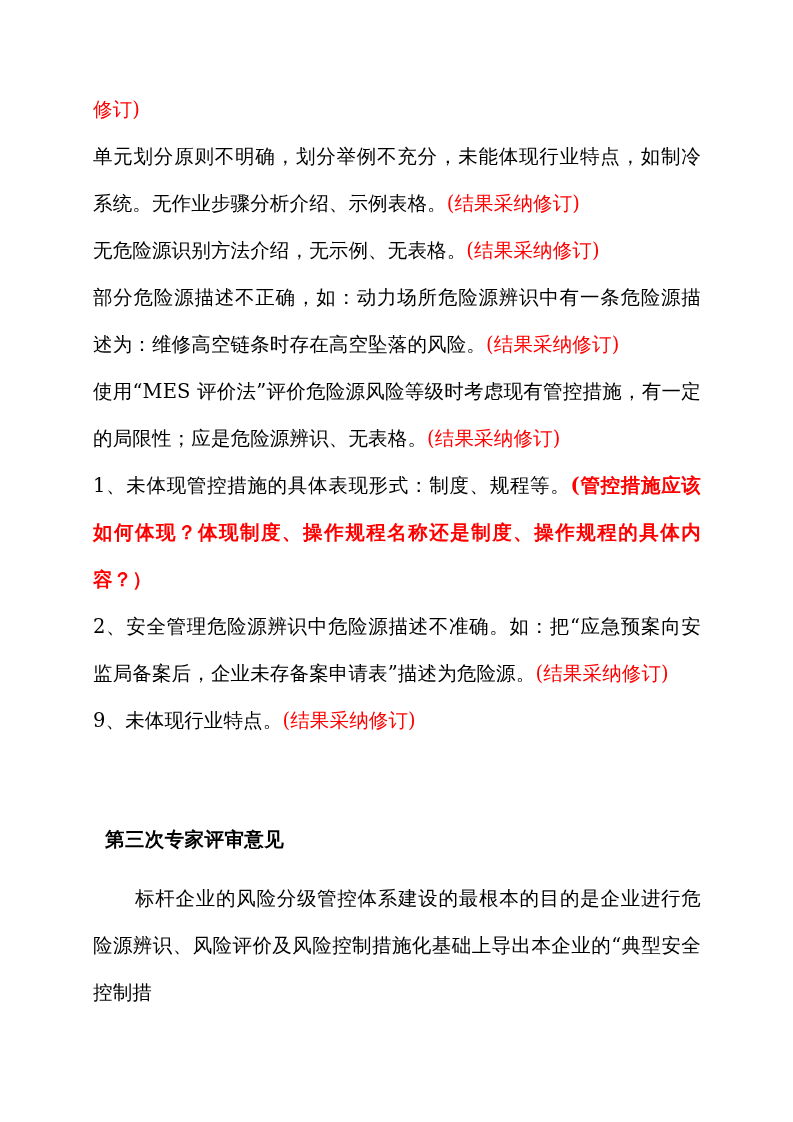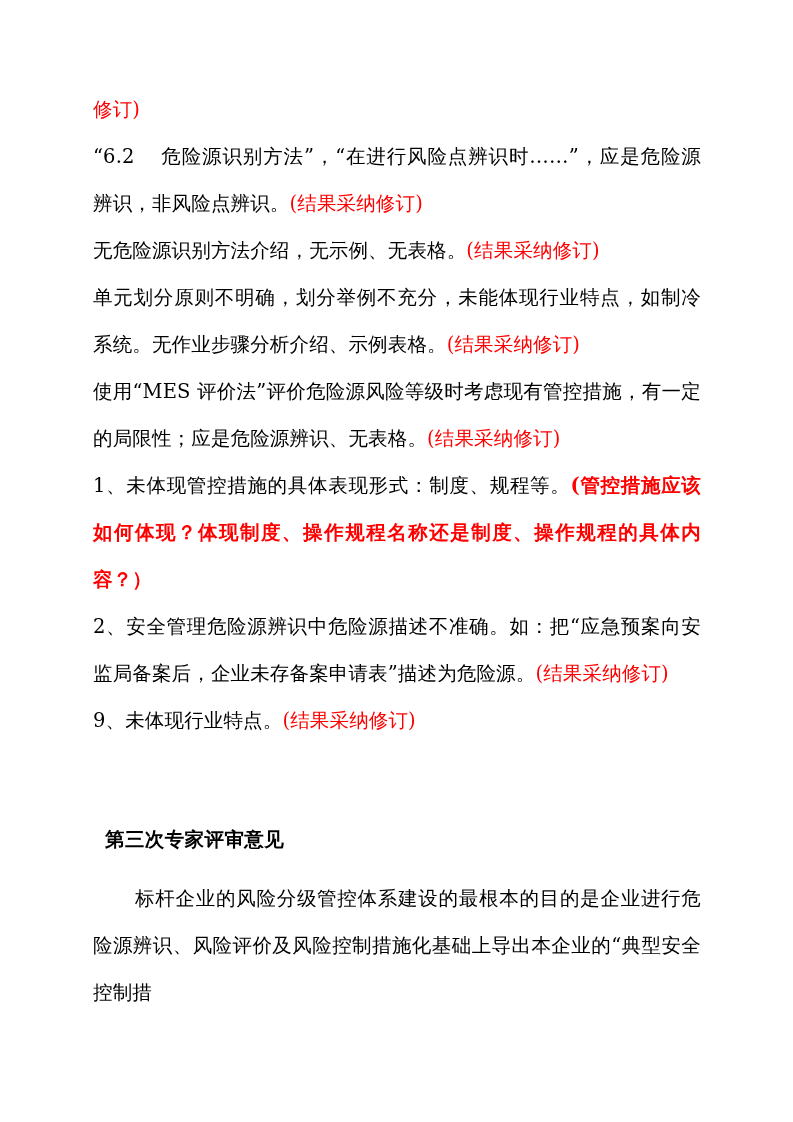--- a/index.html
+++ b/index.html
@@ -66,32 +66,32 @@
 </head>
 <body>
 
 <div id="page">
   <div id="text-column">
 
     <p class="para">
       <span class="red">修订)</span>
     </p>
 
+
     <p class="para">
-      <span>“6.2</span><span class="gap"></span><span>危险源识别方法”，“在进行风险点辨识时……”，应是危险源辨识，非风险点辨识。</span><span class="red">(结果采纳修订)</span>
+      <span>单元划分原则不明确，划分举例不充分，未能体现行业特点，如制冷系统。无作业步骤分析介绍、示例表格。</span><span class="red">(结果采纳修订)</span>
     </p>
 
     <p class="para">
       <span>无危险源识别方法介绍，无示例、无表格。</span><span class="red">(结果采纳修订)</span>
     </p>
 
     <p class="para">
-      <span>单元划分原则不明确，划分举例不充分，未能体现行业特点，如制冷系统。无作业步骤分析介绍、示例表格。</span><span class="red">(结果采纳修订)</span>
+      <span>部分危险源描述不正确，如：动力场所危险源辨识中有一条危险源描述为：维修高空链条时存在高空坠落的风险。</span><span class="red">(结果采纳修订)</span>
     </p>
-
 
     <p class="para">
       <span>使用“MES 评价法”评价危险源风险等级时考虑现有管控措施，有一定的局限性；应是危险源辨识、无表格。</span><span class="red">(结果采纳修订)</span>
     </p>
 
 
     <p class="para">
       <span>1、未体现管控措施的具体表现形式：制度、规程等。</span><span class="red-bold">(管控措施应该如何体现？体现制度、操作规程名称还是制度、操作规程的具体内容？）</span>
     </p>
 

